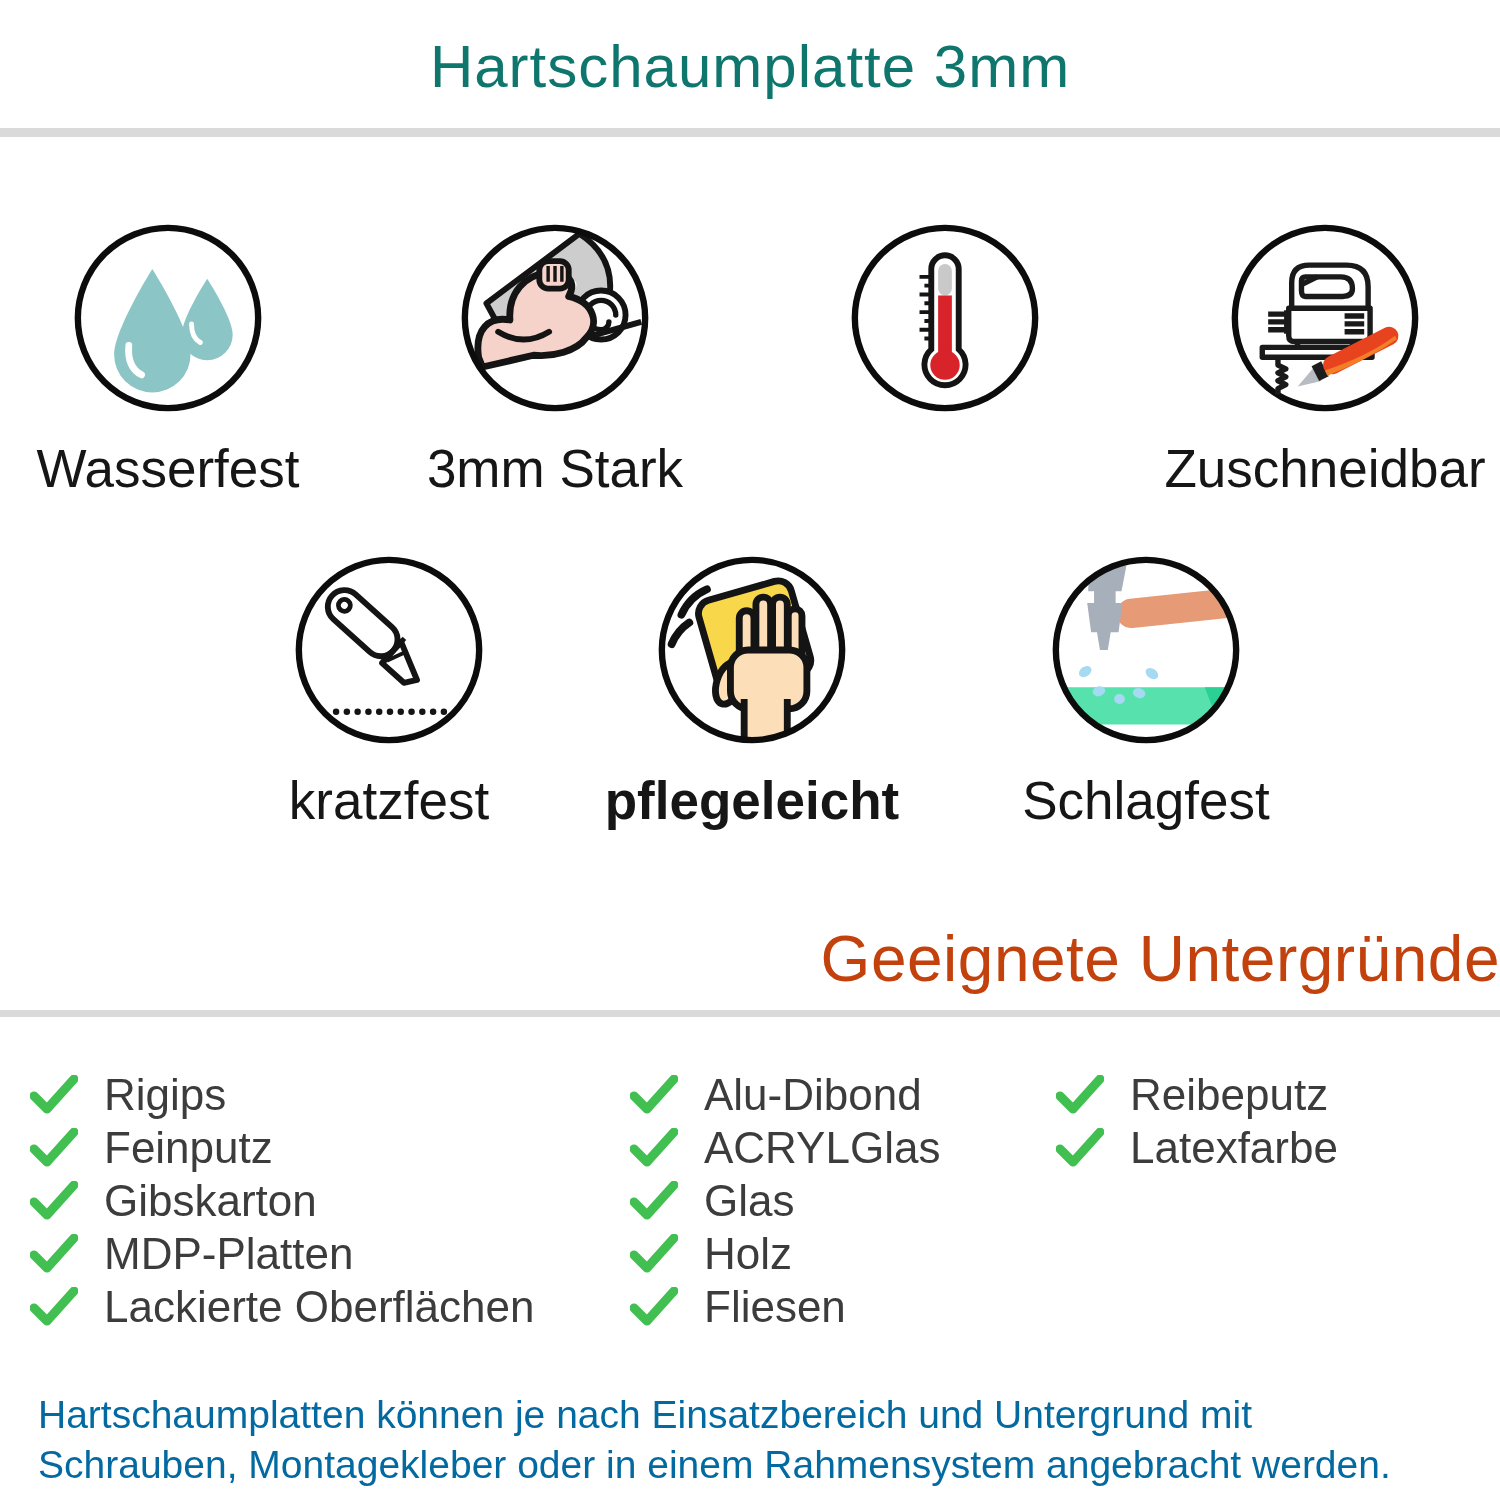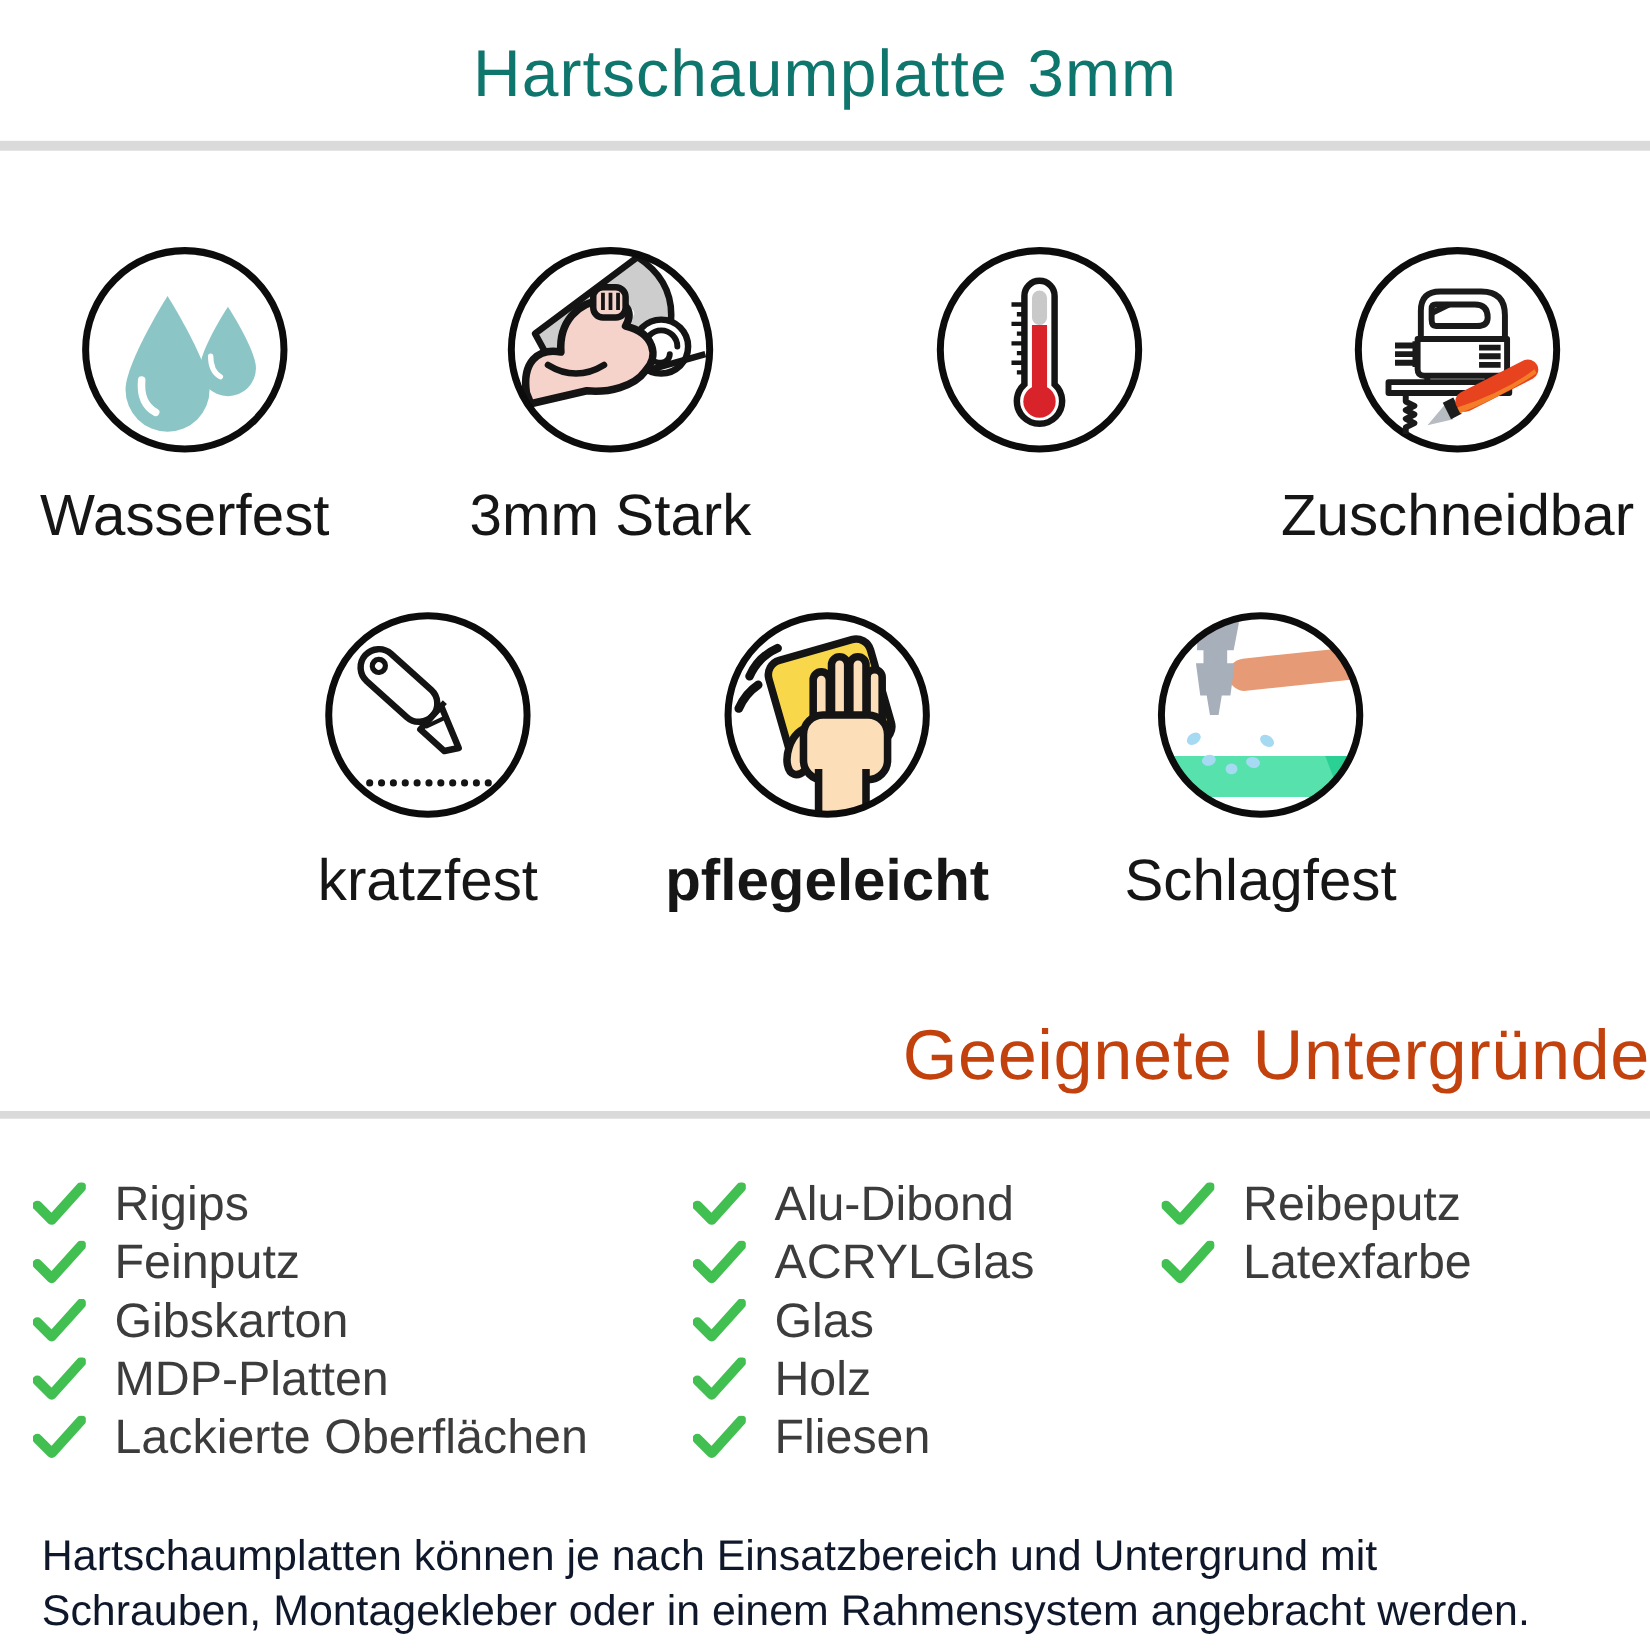--- a/index.html
+++ b/index.html
@@ -24,21 +24,21 @@
   .h2{
     position:absolute;top:922px;left:0;width:100%;text-align:right;
     font-size:64px;color:#c2410c;letter-spacing:0.5px;
   }
   .col{position:absolute;top:1068px;}
   .c1{left:30px;} .c2{left:630px;} .c3{left:1056px;}
   .item{display:flex;align-items:center;height:53px;}
   .item svg{width:48px;height:40px;flex:none;margin-right:26px;}
   .item .itext{font-size:44px;color:#3c3c3c;white-space:nowrap;}
   .footer{
-    position:absolute;top:1390px;left:38px;color:#0f172a;font-size:39px;line-height:50px;
+    position:absolute;top:1390px;left:38px;color:#0369a1;font-size:39px;line-height:50px;
   }
   .footer div{white-space:nowrap;}
 </style>
 </head>
 <body>
 
 <div class="canvas">
 
   <div class="title">Hartschaumplatte 3mm</div>
   <div class="divider d1"></div>

